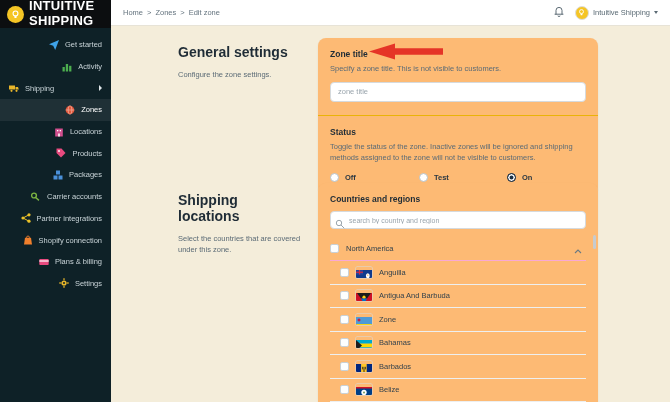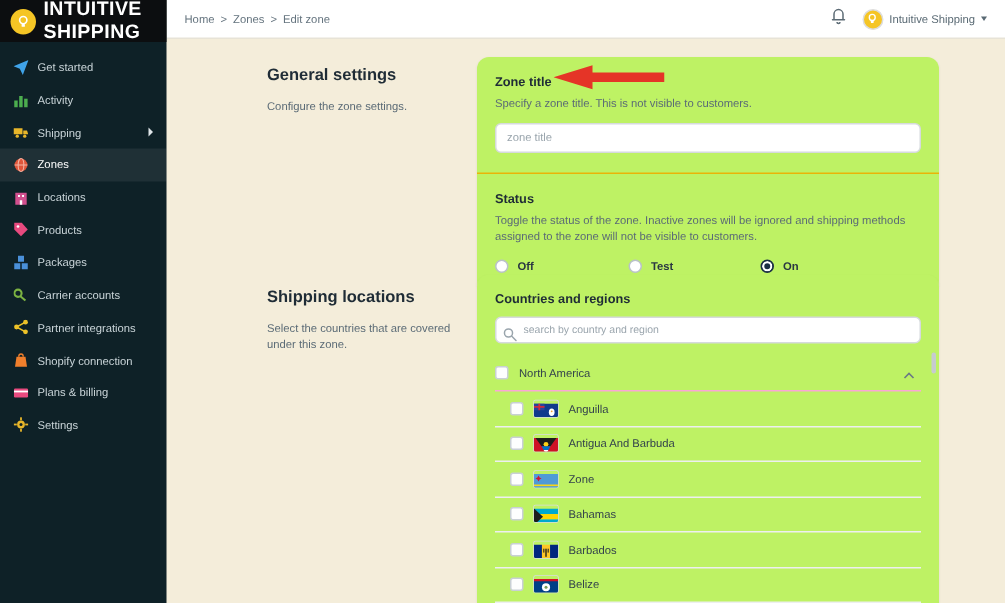--- a/index.html
+++ b/index.html
@@ -11,21 +11,21 @@
   .sidebar { position:absolute; left:0; top:0; width:111px; height:402px;
              background:#0e2127; z-index:5; }
   .logo { height:28px; background:#0c0e10; display:flex; align-items:center;
           gap:5px; padding:0 7px; }
   .logo-badge { width:17px; height:17px; border-radius:50%; background:#f5c525;
                 display:flex; align-items:center; justify-content:center; flex:none; }
   .brand { color:#fff; font-size:13px; font-weight:bold; line-height:1.15;
            letter-spacing:.3px; }
   .nav { padding-top:6px; }
   .nav-item { display:flex; align-items:center; gap:6px; padding:0 9px;
-              height:21.7px; color:#c9d4d8; font-size:7.5px; cursor:pointer; }
+              height:21.7px; color:#c9d4d8; font-size:7.5px; cursor:pointer;justify-content:flex-end; }
   .nav-item.active { background:rgba(255,255,255,.07); color:#fff; }
   .nicon { width:10px; height:10px; flex:none; display:flex; align-items:center;
            justify-content:center; }
   .chev-right { margin-left:auto; width:0; height:0;
                 border-top:3px solid transparent; border-bottom:3px solid transparent;
                 border-left:3.5px solid #dfe6e9; }
   .support-row { position:absolute; bottom:0; left:0; right:0; height:26px;
                  display:flex; align-items:center; gap:6px; padding:0 9px;
                  color:#c9d4d8; font-size:7.5px; border-top:1px solid rgba(255,255,255,.05); }
 
@@ -40,26 +40,26 @@
   .avatar { width:14px; height:14px; border-radius:50%; background:#f5c525;
             border:1px solid #ddd; display:flex; align-items:center; justify-content:center; }
   .account-label { font-size:7.5px; color:#5a6a74; }
   .caret-down { width:0; height:0; border-left:2.5px solid transparent;
                 border-right:2.5px solid transparent; border-top:3px solid #5a6a74; }
 
   
   .main { position:absolute; left:111px; top:26px; right:0; bottom:0;
           background:#f4edda; }
   .sec-label { position:absolute; left:67px; width:125px; }
-  .sec-label h2 { font-size:11px; font-weight:bold; color:#1f2c36; }
+  .sec-label h2 { font-size:14px; font-weight:bold; color:#1f2c36; }
   .sec-label p { font-size:7.5px; color:#5b6b76; margin-top:9px; line-height:1.5; }
   .lbl-general { top:18px; }
   .lbl-locations { top:166px; }
 
-  .card { position:absolute; left:207px; width:308px; background:#bef264;
+  .card { position:absolute; left:207px; width:280px; background:#fdba74;
           border-radius:8px; box-shadow:0 1px 2px rgba(0,0,0,.08); }
   .card-1 { top:12px; }
   .card-2 { top:157px; height:400px; }
 
   .sec { padding:11px 12px 13px; position:relative; }
   .sec + .sec { border-top:1px solid #eab308; }
   .field-label { font-size:8.5px; font-weight:bold; color:#1f2c36; }
   .help { font-size:7.5px; color:#5b6b76; margin-top:5px; line-height:1.45; }
   .text-input { display:block; width:100%; height:20px; margin-top:7px;
                 border:1px solid #d6dadd; border-radius:4px; padding:0 7px;

